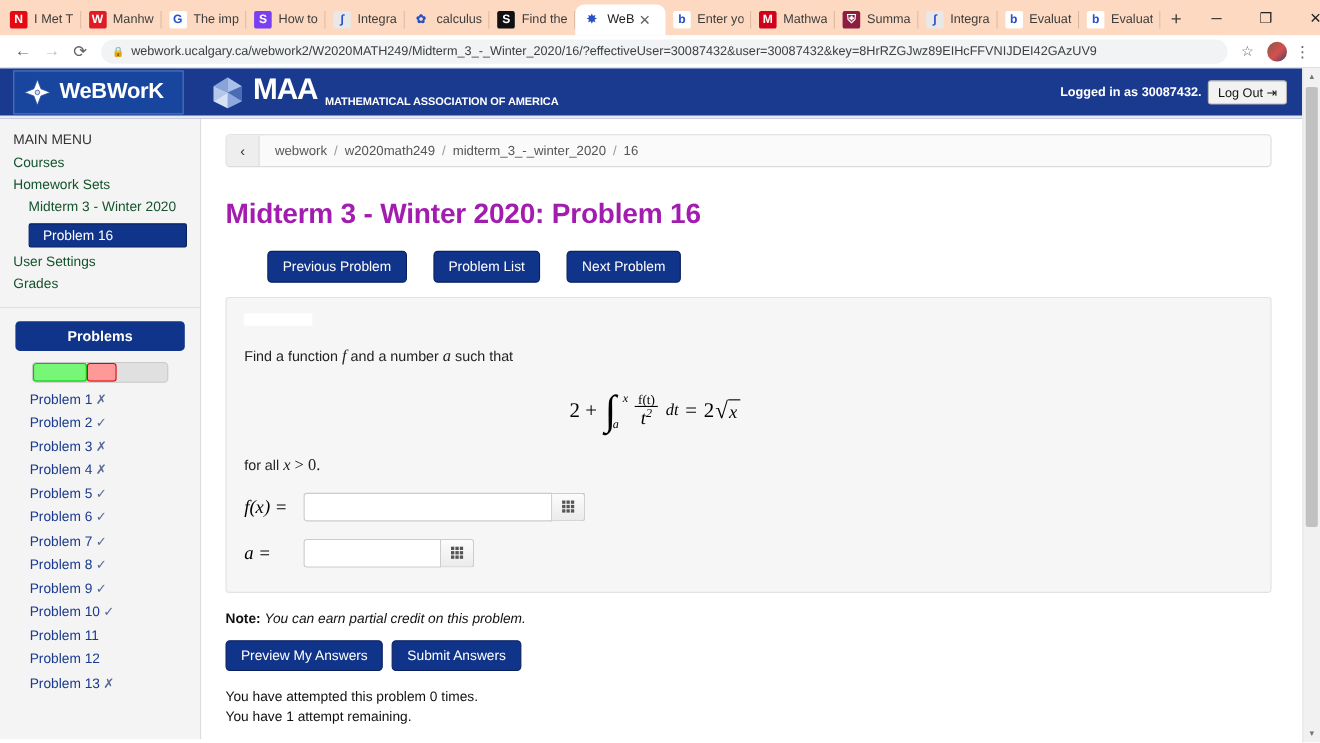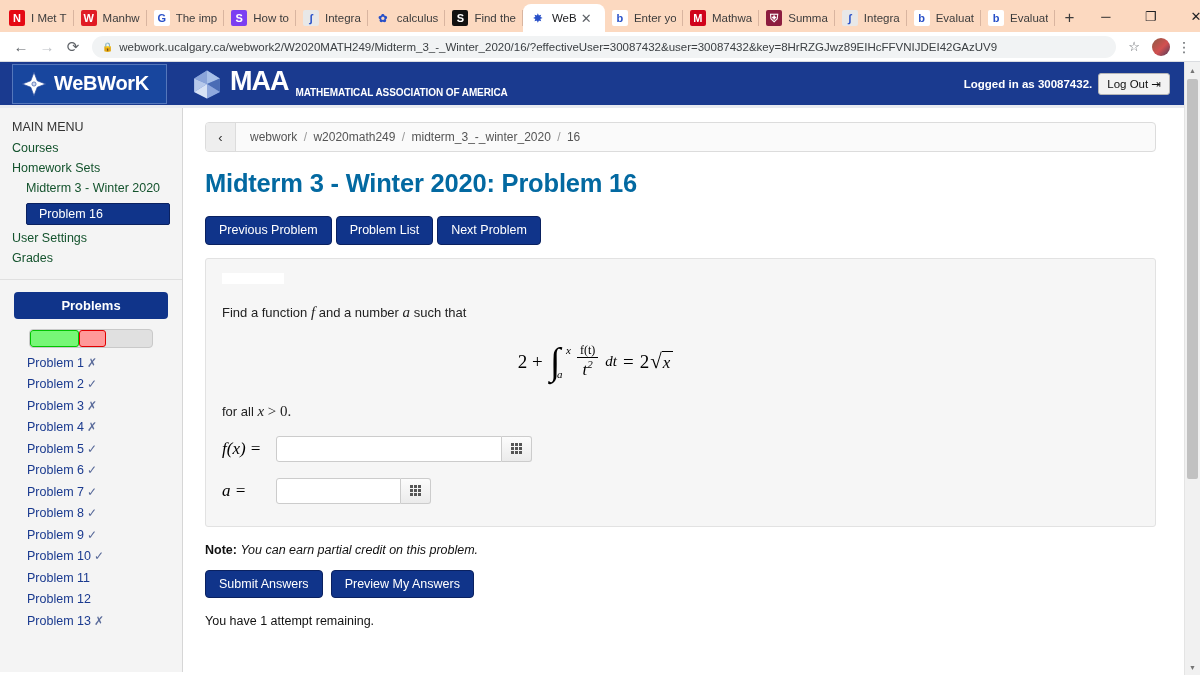--- a/index.html
+++ b/index.html
@@ -275,25 +275,25 @@
     border-right: 1px solid #dcdcdc;
     display: flex; align-items: center; justify-content: center;
     font-size: 13px; color: #333;
   }
   .bc-text { font-size: 12px; color: #555; padding-left: 14px; }
   .bc-sep { color: #999; padding: 0 3px; }
 
   h1.prob-title {
     font-size: 25.5px;
     font-weight: bold;
-    margin: 17px 0 18px 0;
-    color: #0369a1;
+    margin: 29px 0 18px 0;
+    color: #a21caf;
     letter-spacing: -0.2px;
   }
-  .navbtn-row { display: flex; gap: 4px; margin-bottom: 13px; }
+  .navbtn-row { display: flex; gap: 24px; margin-bottom: 13px; margin-left: 38px; }
   .ww-btn {
     background: #10348a;
     color: #fff;
     border: 1px solid #0a2160;
     border-radius: 4px;
     padding: 7px 13px;
     font-size: 12.5px;
     line-height: 1;
     white-space: nowrap;
   }
@@ -663,25 +663,26 @@
             </span>
           </div>
         </div>
 
         <div class="note-line">
           <b>Note:</b>
           <i>You can earn partial credit on this problem.</i>
         </div>
 
         <div class="submit-row">
+          <button class="ww-btn">Preview My Answers</button>
           <button class="ww-btn">Submit Answers</button>
-          <button class="ww-btn">Preview My Answers</button>
         </div>
 
         <div class="attempt-line">
+          <div>You have attempted this problem 0 times.</div>
           <div>You have 1 attempt remaining.</div>
         </div>
       </div>
     </div>
   </div>
 
   <div class="page-scroll">
     <div class="ps-arrow">▲</div>
     <div class="ps-thumb"></div>
     <div class="ps-arrow bottom">▼</div>

